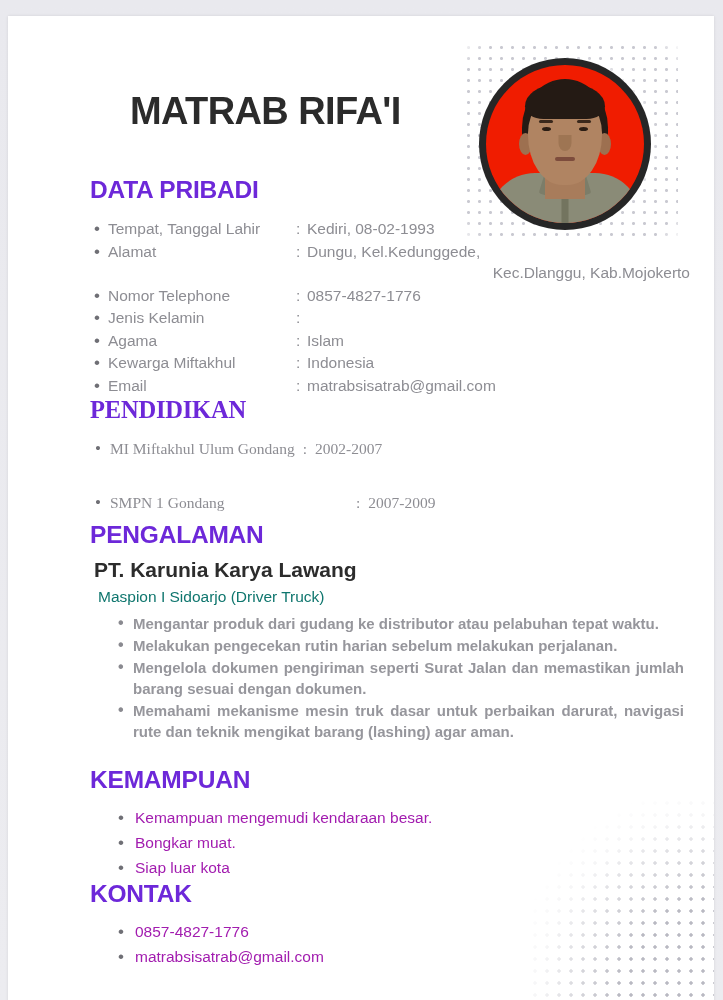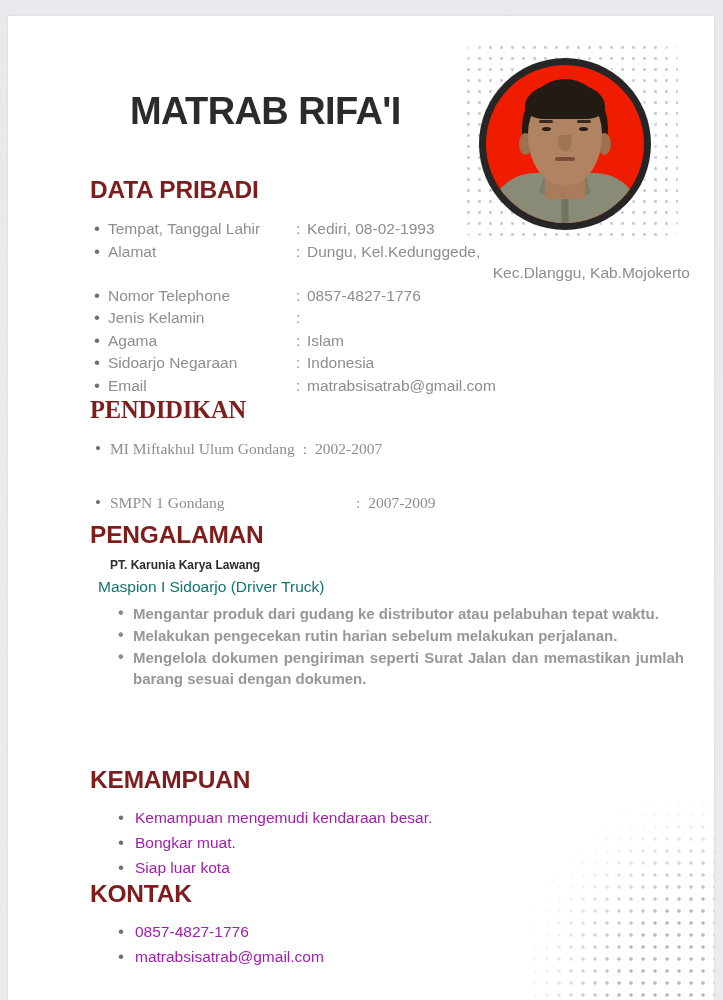--- a/index.html
+++ b/index.html
@@ -200,21 +200,21 @@
     font-weight: 700;
     letter-spacing: -0.6px;
     color: #2b2b2b;
     white-space: nowrap;
   }
 
   .section-head {
     font-size: 24.5px;
     font-weight: 700;
     letter-spacing: -0.2px;
-    color: #7f1d1d;
+    color: #6d28d9;
   }
 
   .sec {
     position: absolute;
     left: 82px;
     width: 600px;
   }
 
   
   .kv-list { margin-top: 14px; }
@@ -251,25 +251,25 @@
     color: #8d8d93;
     line-height: 22px;
   }
   .edu-bullet { width: 20px; flex: 0 0 20px; color: #6f6f75; font-size: 17px; padding-left: 5px; }
   .edu-name { flex: 0 0 auto; white-space: nowrap; }
   .edu-sep { padding: 0 8px 0 8px; }
   .edu-year { white-space: nowrap; text-align: center; }
 
   
   .exp-company {
-    font-size: 12px;
+    font-size: 21px;
     font-weight: 700;
     color: #2c2c2c;
     margin-top: 9px;
-    margin-left: 20px;
+    margin-left: 4px;
   }
   .exp-role {
     font-size: 15.5px;
     color: #0f766e;
     margin-top: 6px;
     margin-left: 8px;
   }
   .exp-list { margin-top: 7px; margin-left: 26px; }
   .exp-item {
     position: relative;
@@ -382,21 +382,21 @@
 
           <div class="kv-row">
             <span class="kv-bullet">•</span>
             <span class="kv-key">Agama</span>
             <span class="kv-sep">:</span>
             <span class="kv-val">Islam</span>
           </div>
 
           <div class="kv-row">
             <span class="kv-bullet">•</span>
-            <span class="kv-key">Sidoarjo Negaraan</span>
+            <span class="kv-key">Kewarga Miftakhul</span>
             <span class="kv-sep">:</span>
             <span class="kv-val">Indonesia</span>
           </div>
 
           <div class="kv-row">
             <span class="kv-bullet">•</span>
             <span class="kv-key">Email</span>
             <span class="kv-sep">:</span>
             <span class="kv-val">matrabsisatrab@gmail.com</span>
           </div>
@@ -423,20 +423,21 @@
       </div>
 
       <div class="sec" style="top:505px;">
         <div class="section-head">PENGALAMAN</div>
         <div class="exp-company">PT. Karunia Karya Lawang</div>
         <div class="exp-role">Maspion I Sidoarjo (Driver Truck)</div>
         <div class="exp-list">
           <div class="exp-item">Mengantar produk dari gudang ke distributor atau pelabuhan tepat waktu.</div>
           <div class="exp-item">Melakukan pengecekan rutin harian sebelum melakukan perjalanan.</div>
           <div class="exp-item">Mengelola dokumen pengiriman seperti Surat Jalan dan memastikan jumlah barang sesuai dengan dokumen.</div>
+          <div class="exp-item">Memahami mekanisme mesin truk dasar untuk perbaikan darurat, navigasi rute dan teknik mengikat barang (lashing) agar aman.</div>
         </div>
       </div>
 
       <div class="sec" style="top:750px;">
         <div class="section-head">KEMAMPUAN</div>
         <div class="plain-list">
           <div class="plain-item">Kemampuan mengemudi kendaraan besar.</div>
           <div class="plain-item"> Bongkar muat.</div>
           <div class="plain-item">Siap luar kota</div>
         </div>

